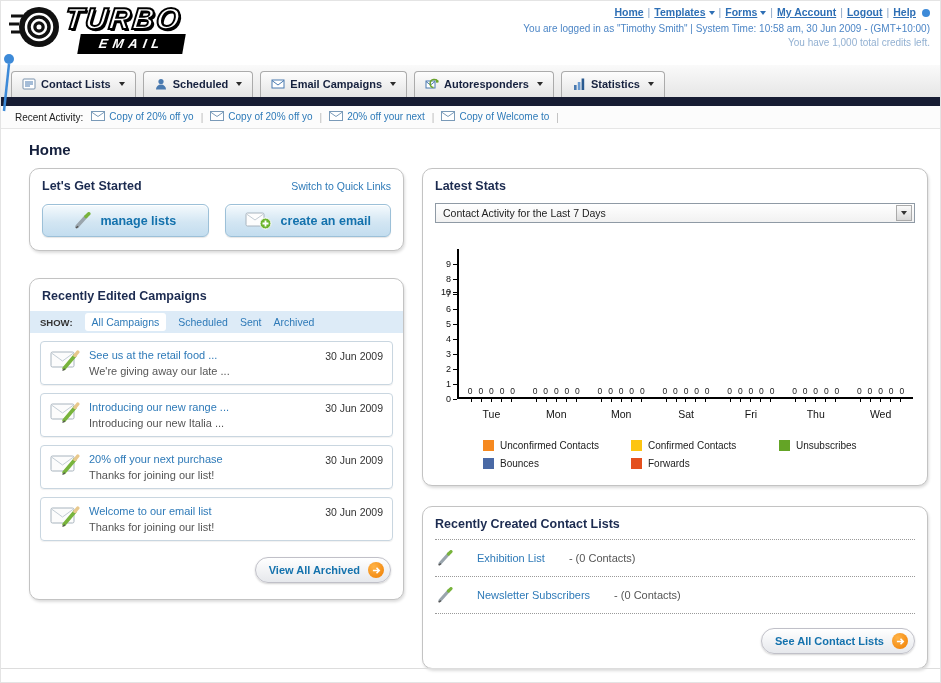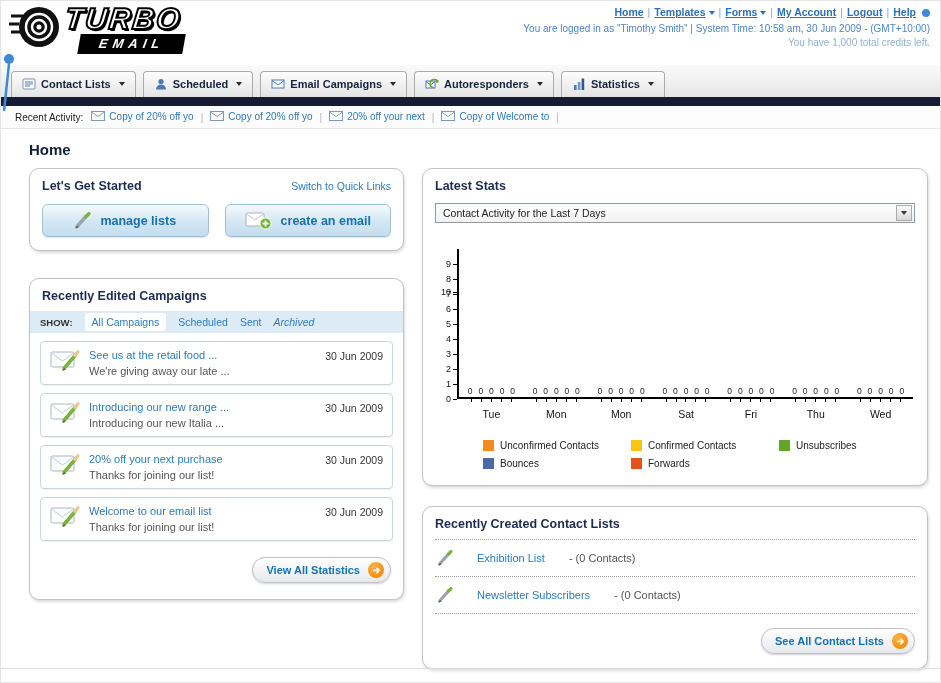--- a/index.html
+++ b/index.html
@@ -260,21 +260,21 @@
               </span>
             <span>create an email</span>
           </button>
         </div>
       </section>
 
       <section class="panel camp-panel">
         <div class="panel-title pt-pad">Recently Edited Campaigns</div>
         <div class="filter-bar">
           <span class="show-label">SHOW:</span>
-          <span><span class="filter active" style="margin-right: 12px;">All Campaigns</span><span class="filter" style="margin-right: 12px;">Scheduled</span><span class="filter" style="margin-right: 12px;">Sent</span><span class="filter" style="margin-right: 14px; font-style: italic;">Archived</span></span>
+          <span><span class="filter active" style="margin-right: 12px;">All Campaigns</span><span class="filter" style="margin-right: 12px;">Scheduled</span><span class="filter" style="margin-right: 12px;">Sent</span><span class="filter" style="margin-right: 14px;">Archived</span></span>
         </div>
         <div>
             <div class="camp-item">
               <span class="icon camp-icon">
                 <svg width="30" height="23" viewBox="0 0 30 23">
                   <rect x="1" y="3" width="23" height="15" rx="1.5" fill="#fcfcfc" stroke="#a8b4be"></rect>
                   <path d="M1.5 4 L12.5 12 L23.5 4" fill="none" stroke="#c2ccd4"></path>
                   <path d="M14 19.5 L25 6.5" stroke="#78b43c" stroke-width="3.5" stroke-linecap="round"></path>
                   <path d="M25 6.5 L27.8 3" stroke="#e8c88c" stroke-width="3.5" stroke-linecap="round"></path>
                   <path d="M12.5 21.5 l2.6 -1.8" stroke="#555" stroke-width="1.3"></path>
@@ -330,21 +330,21 @@
               </span>
               <div class="camp-text">
                 <div class="camp-title">Welcome to our email list</div>
                 <div class="camp-sub">Thanks for joining our list!</div>
               </div>
               <div class="camp-date">30 Jun 2009</div>
             </div>
           </div>
         <div class="panel-actions">
           <button class="pill-btn">
-            <span>View All Statistics</span>
+            <span>View All Archived</span>
             <span class="arrow-circle">
                 <svg width="9" height="9" viewBox="0 0 10 10">
                   <path d="M1 5 h6 M5 2 l3 3 l-3 3" stroke="#fff" stroke-width="1.8" fill="none"></path>
                 </svg>
               </span>
           </button>
         </div>
       </section>
 
     </div>

